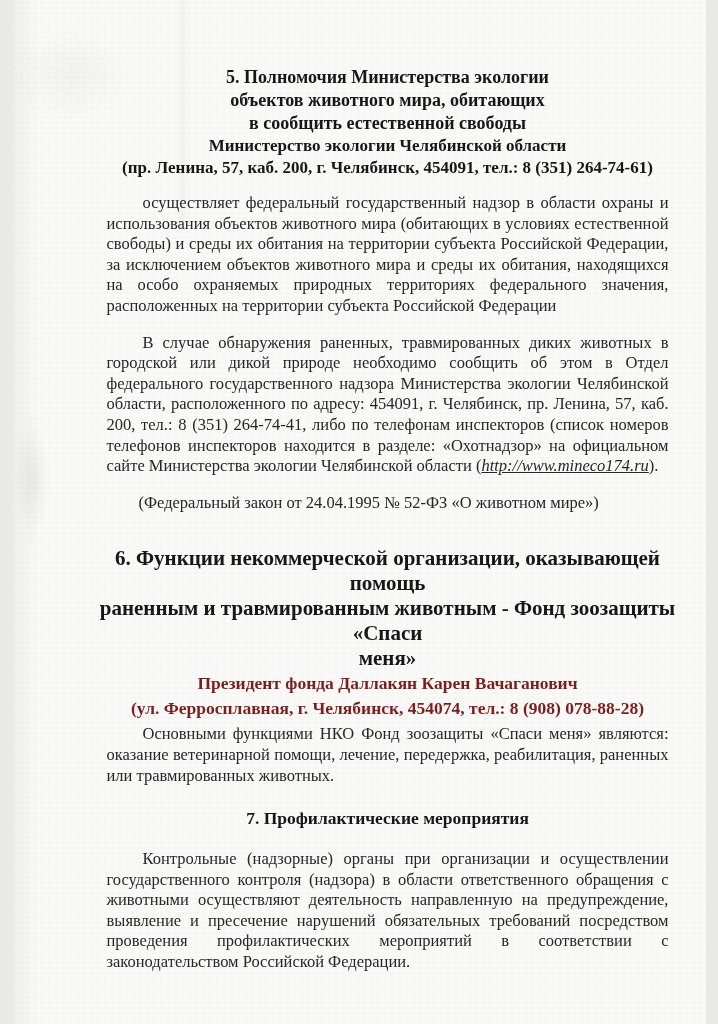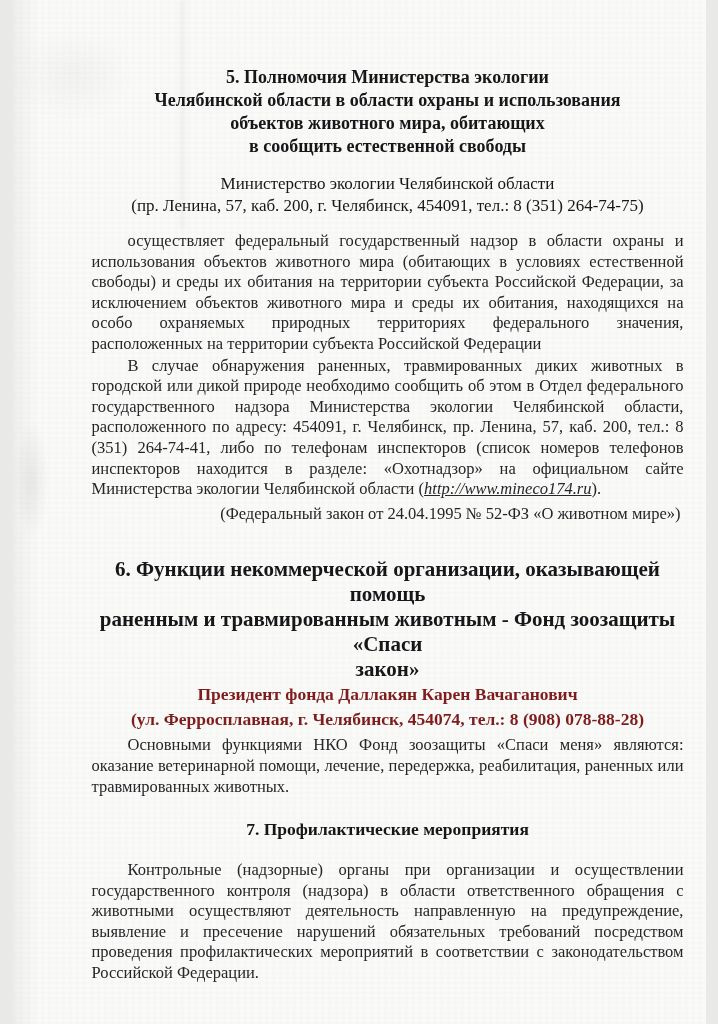--- a/index.html
+++ b/index.html
@@ -37,36 +37,36 @@
     position: absolute; left: 0px; top: 30px; width: 120px; height: 90px; pointer-events: none;
     background: radial-gradient(ellipse at center, rgba(120,120,135,0.06), rgba(120,120,135,0) 70%);
     filter: blur(3px);
   }
 
   .content { position: relative; padding: 66px 21px 0 78px; }
 
   .center { text-align: center; }
 
   .title { font-size: 18px; line-height: 23px; font-weight: bold; color: #17171a; }
-  .org-block { margin-top: 15px; font-size: 17px; line-height: 22px; font-weight: normal; color: #17171a; }
+  .org-block { font-size: 17px; line-height: 22px; font-weight: bold; color: #17171a; }
 
   p.body {
-    margin: 1px;
+    margin: 16px;
     font-size: 16.5px;
     line-height: 20.6px;
     text-align: justify;
     text-indent: 36px;
   }
   .mt-para1 { margin-top: 14px !important; }
   .law-line {
-    margin: 4px;
+    margin: 12px;
     font-size: 16.5px;
     line-height: 20.6px;
     text-indent: 36px;
-    text-align: right;
+    text-align: left;
   }
   .h6 { margin-top: 33px; font-size: 21px; line-height: 25px; font-weight: bold; color: #17171a; }
   .sub6 { font-size: 17.5px; line-height: 25px; font-weight: bold; color: #7f1d1d; }
   .mt-para6 { margin-top: 3px !important; }
   .h7 { margin-top: 20px; font-size: 17.5px; line-height: 25px; font-weight: bold; color: #17171a; }
   .mt-para7 { margin-top: 18px !important; }
 
   .doc-link { text-decoration: underline; color: inherit; font-style: italic; }
 </style>
 </head>
@@ -76,40 +76,39 @@
   <div class="noise"></div>
   <div class="edge-shade-left"></div>
   <div class="streak-vertical"></div>
   <div class="smudge-left"></div>
   <div class="smudge-topleft"></div>
 
   <div class="content">
 
     <div class="title center">
       <div>5. Полномочия Министерства экологии</div>
-      <div>Челябинской области в области охраны и использования</div>
       <div>объектов животного мира, обитающих</div>
       <div>в сообщить естественной свободы</div>
     </div>
 
     <div class="org-block center">
       <div>Министерство экологии Челябинской области</div>
-      <div>(пр. Ленина, 57, каб. 200, г. Челябинск, 454091, тел.: 8 (351) 264-74-75)</div>
+      <div>(пр. Ленина, 57, каб. 200, г. Челябинск, 454091, тел.: 8 (351) 264-74-61)</div>
     </div>
 
     <p class="body mt-para1"><span>осуществляет федеральный государственный надзор в области охраны и использования объектов животного мира (обитающих в условиях естественной свободы) и среды их обитания на территории субъекта Российской Федерации, за исключением объектов животного мира и среды их обитания, находящихся на особо охраняемых природных территориях федерального значения, расположенных на территории субъекта Российской Федерации</span></p>
 
     <p class="body"><span>В случае обнаружения раненных, травмированных диких животных в городской или дикой природе необходимо сообщить об этом в Отдел федерального государственного надзора Министерства экологии Челябинской области, расположенного по адресу: 454091, г. Челябинск, пр. Ленина, 57, каб. 200, тел.: 8 (351) 264-74-41, либо по телефонам инспекторов (список номеров телефонов инспекторов находится в разделе: «Охотнадзор» на официальном сайте Министерства экологии Челябинской области (</span><span class="doc-link">http://www.mineco174.ru</span><span>).</span></p>
 
     <p class="law-line">(Федеральный закон от 24.04.1995 № 52-ФЗ «О животном мире»)</p>
 
     <div class="h6 center">
       <div>6. Функции некоммерческой организации, оказывающей помощь</div>
       <div>раненным и травмированным животным - Фонд зоозащиты «Спаси</div>
-      <div>закон»</div>
+      <div>меня»</div>
     </div>
 
     <div class="sub6 center">
       <div>Президент фонда Даллакян Карен Вачаганович</div>
       <div>(ул. Ферросплавная, г. Челябинск, 454074, тел.: 8 (908) 078-88-28)</div>
     </div>
 
     <p class="body mt-para6"><span>Основными функциями НКО Фонд зоозащиты «Спаси меня» являются: оказание ветеринарной помощи, лечение, передержка, реабилитация, раненных или травмированных животных.</span></p>
 
     <div class="h7 center">7. Профилактические мероприятия</div>

